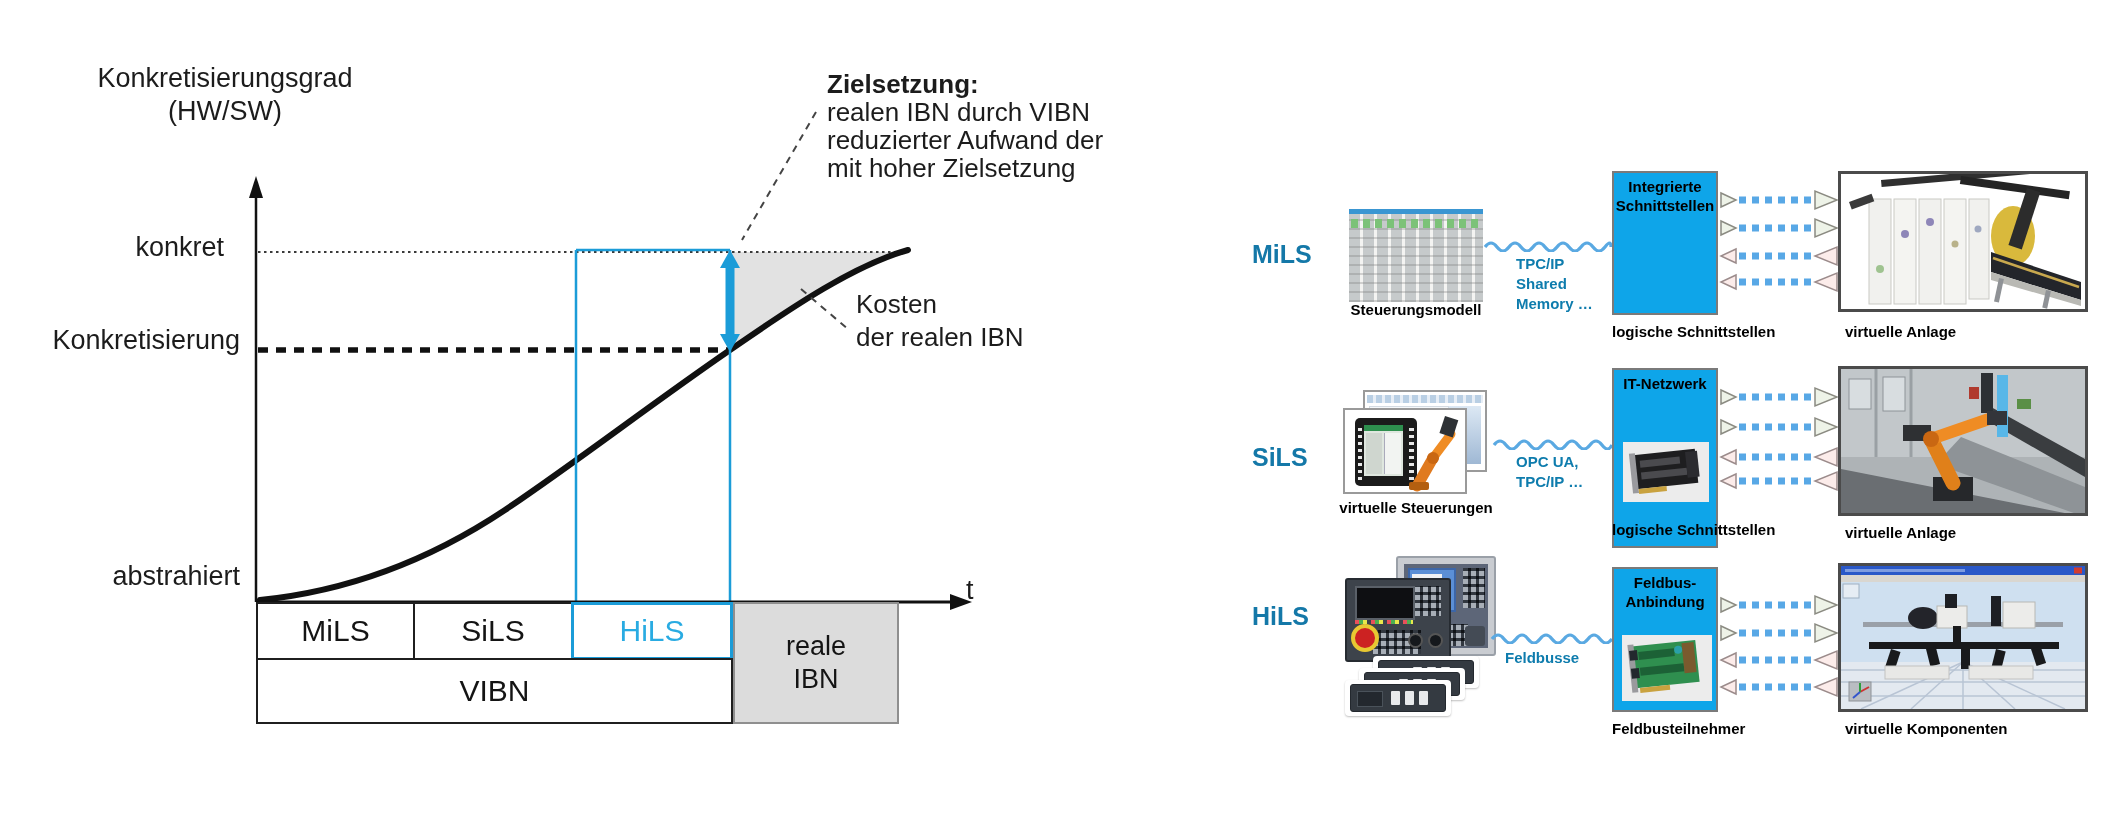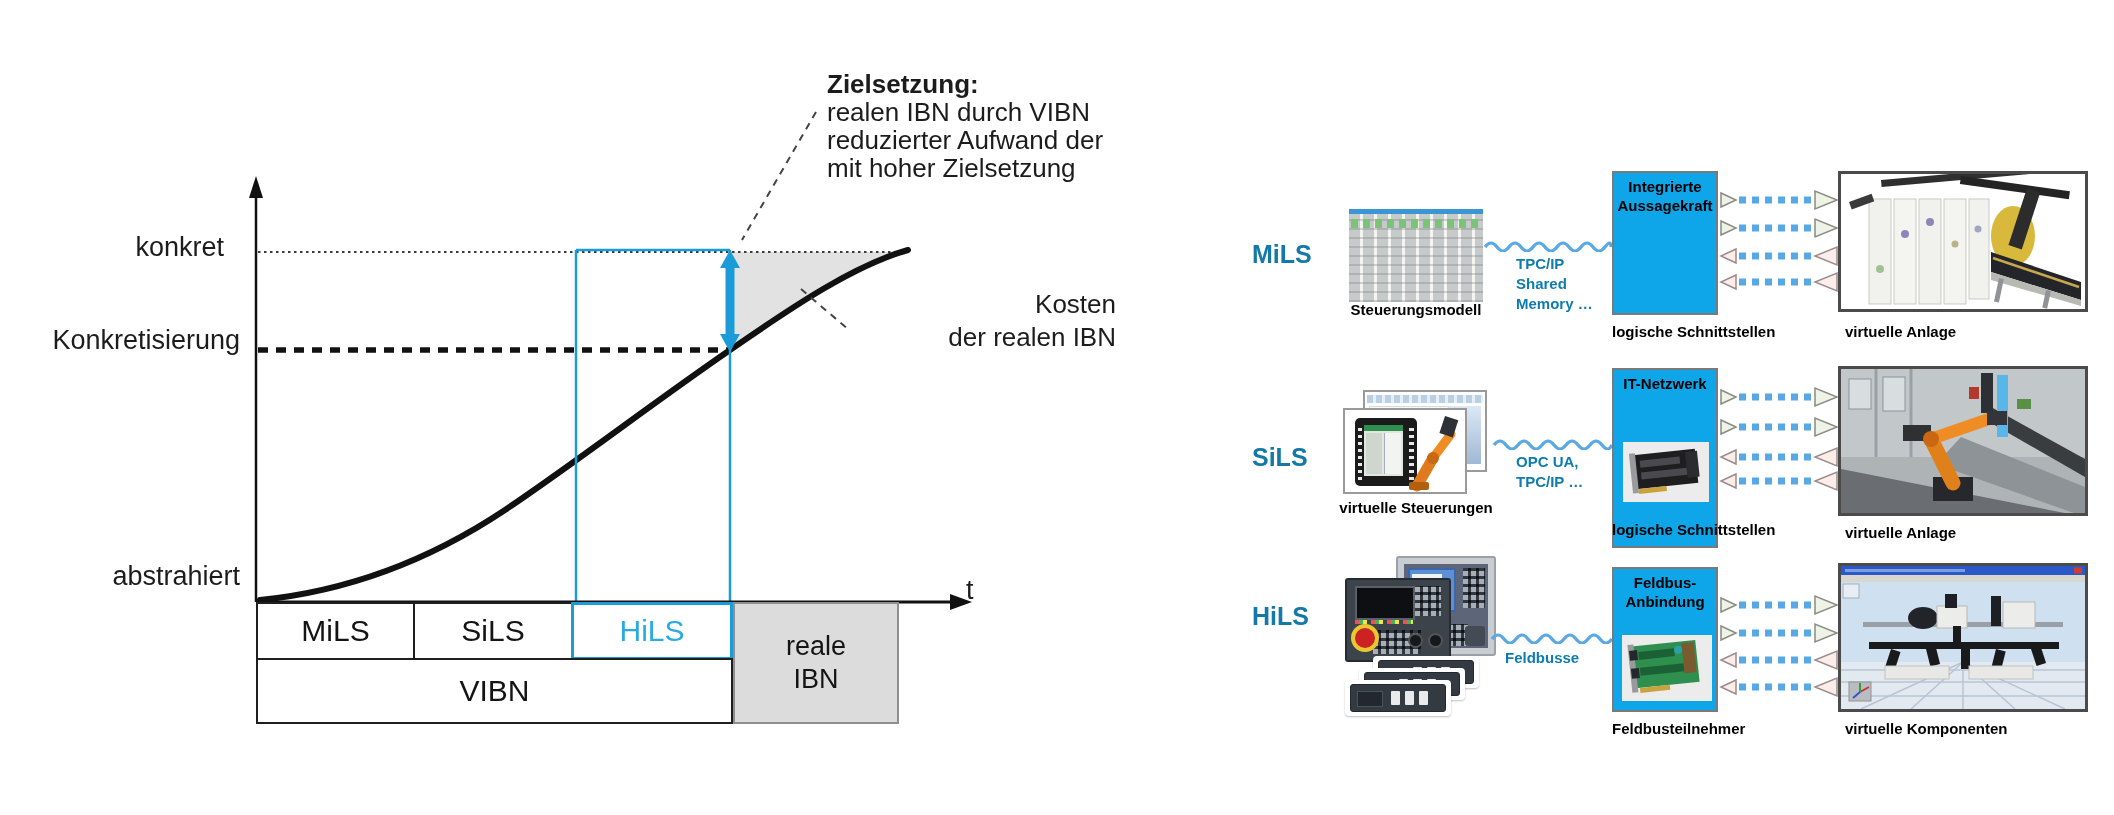--- a/index.html
+++ b/index.html
@@ -81,35 +81,39 @@
     <g>
       <line x1="256" y1="602" x2="952" y2="602" stroke="#111" stroke-width="3"></line>
       <polygon points="950,594 950,610 972,602" fill="#111"></polygon>
     </g>
 
     <line x1="816" y1="112" x2="742" y2="240" stroke="#444" stroke-width="2" stroke-dasharray="7 6"></line>
 
     <line x1="801" y1="289" x2="849" y2="330" stroke="#444" stroke-width="2" stroke-dasharray="7 6"></line>
   </svg>
 
+  <div class="abs chart-label tc" style="left:60px;top:62px;width:330px;">
+    <div>Konkretisierungsgrad</div>
+    <div>(HW/SW)</div>
+  </div>
   <div class="abs chart-label tr" style="left:4px;top:231px;width:220px;">konkret</div>
   <div class="abs chart-label tr" style="left:0px;top:322px;width:240px;line-height:37px;">
     <div>Konkretisierung</div>
   </div>
   <div class="abs chart-label tr" style="left:20px;top:560px;width:220px;">abstrahiert</div>
   <div class="abs chart-label" style="left:966px;top:574px;">t</div>
 
   <div class="abs note" style="left:827px;top:48px;width:380px;">
     <div class="b">Zielsetzung:</div>
     <div>realen IBN durch VIBN</div>
     <div>reduzierter Aufwand der</div>
     <div>mit hoher Zielsetzung</div>
   </div>
 
-  <div class="abs note" style="left:856px;top:288px;width:260px;line-height:33px;text-align:right;">
+  <div class="abs note" style="left:856px;top:288px;width:260px;line-height:33px;">
     <div>Kosten</div>
     <div>der realen IBN</div>
   </div>
 
   <div class="abs band" style="left:256px;top:602px;width:159px;height:58px;">MiLS</div>
   <div class="abs band" style="left:413px;top:602px;width:160px;height:58px;">SiLS</div>
   <div class="abs band band-hils" style="left:571px;top:602px;width:162px;height:58px;">HiLS</div>
   <div class="abs band" style="left:256px;top:658px;width:477px;height:66px;">VIBN</div>
   <div class="abs band band-real" style="left:733px;top:602px;width:166px;height:122px;">
     <div>reale</div>
@@ -130,21 +134,21 @@
   </svg>
   <div class="abs conn-text" style="left:1516px;top:254px;">
     <div>TPC/IP</div>
     <div>Shared</div>
     <div>Memory …</div>
   </div>
 
   <div class="abs ibox" style="left:1612px;top:171px;width:106px;height:144px;">
     <div class="ibox-title">
       <div>Integrierte</div>
-      <div>Aussagekraft</div>
+      <div>Schnittstellen</div>
     </div>
   </div>
   <div class="abs cap" style="left:1612px;top:323px;">logische Schnittstellen</div>
 
   <svg class="abs" style="left:1719px;top:189px;" width="120" height="110" viewBox="0 0 120 110">
     <g>
       <polygon points="2,4 2,18 17,11" fill="#eef3e8" stroke="#8b8b82" stroke-width="1.5"></polygon>
       <line x1="20" y1="11" x2="94" y2="11" stroke="#58A8E6" stroke-width="7" stroke-dasharray="7 6"></line>
       <polygon points="96,2 96,20 118,11" fill="#eef3e8" stroke="#8b8b82" stroke-width="1.5"></polygon>
     </g>

